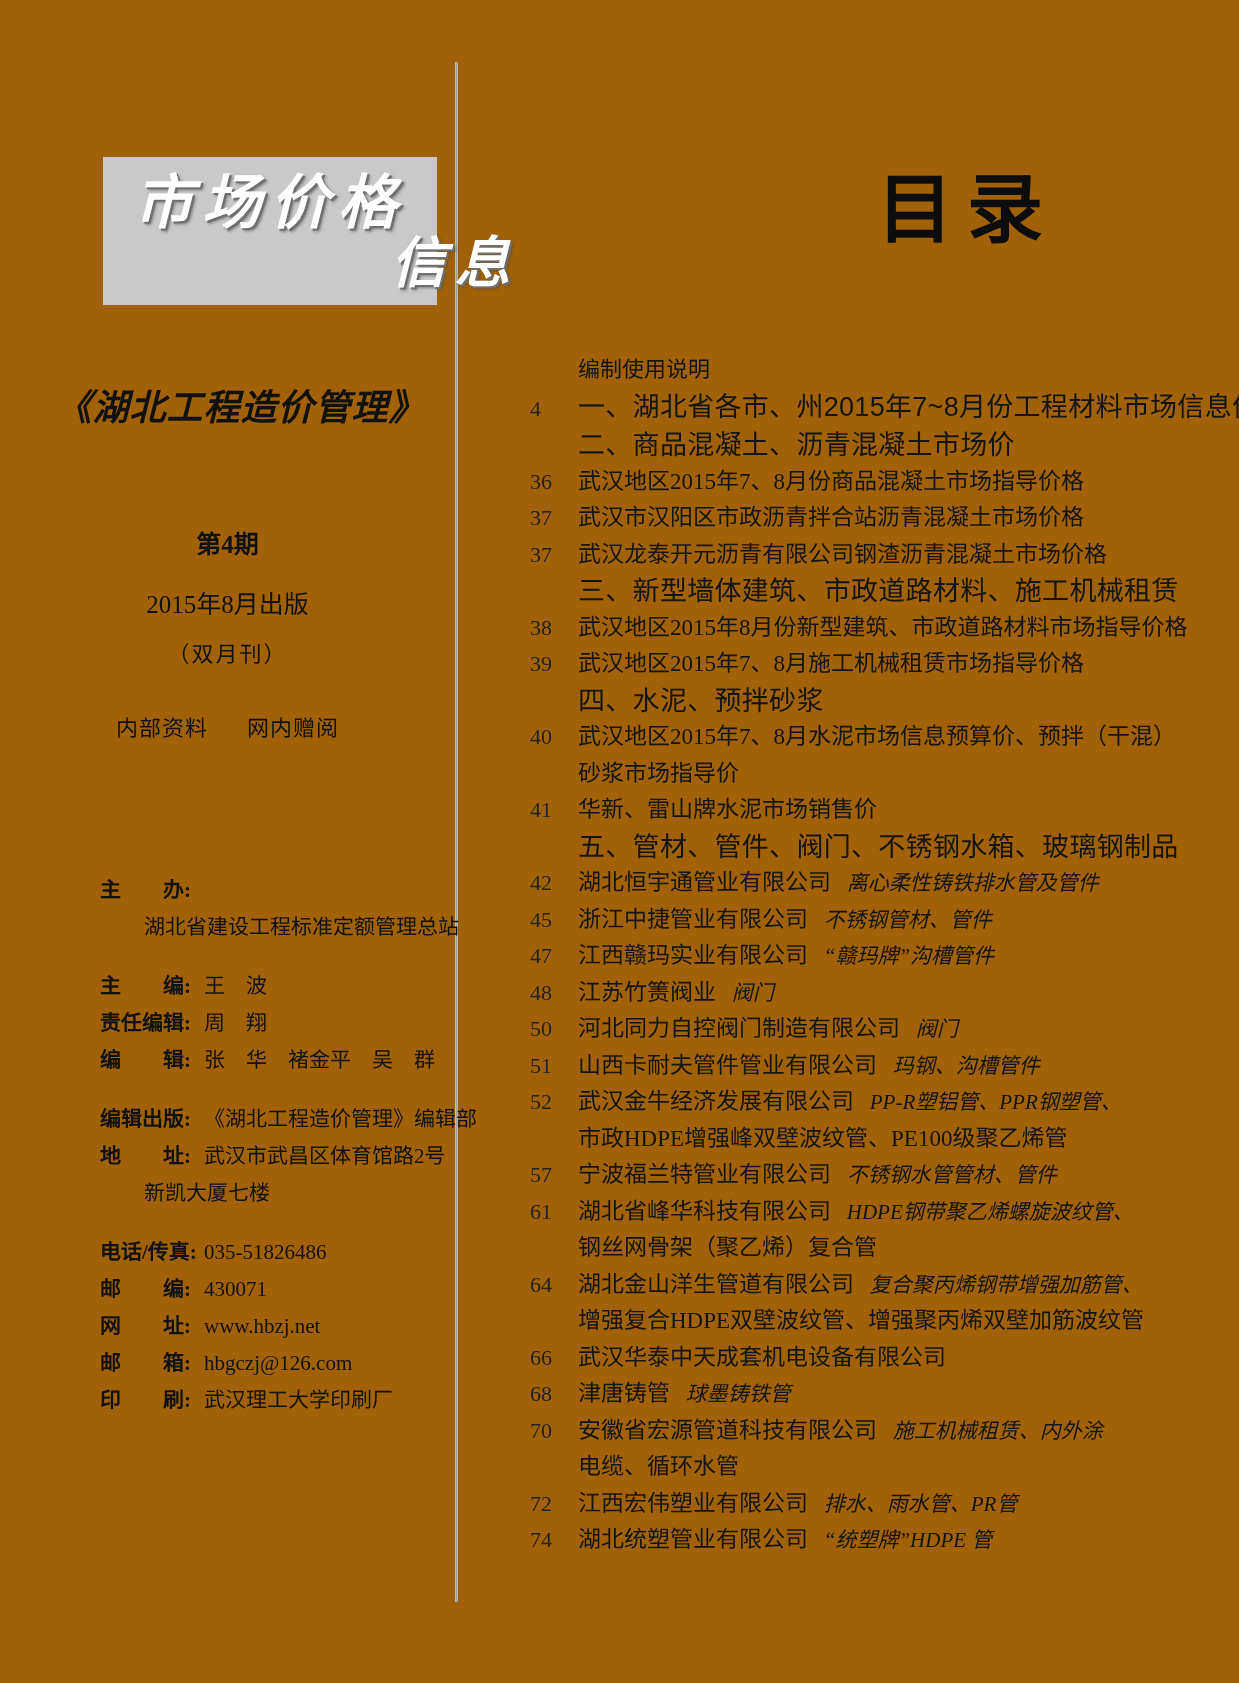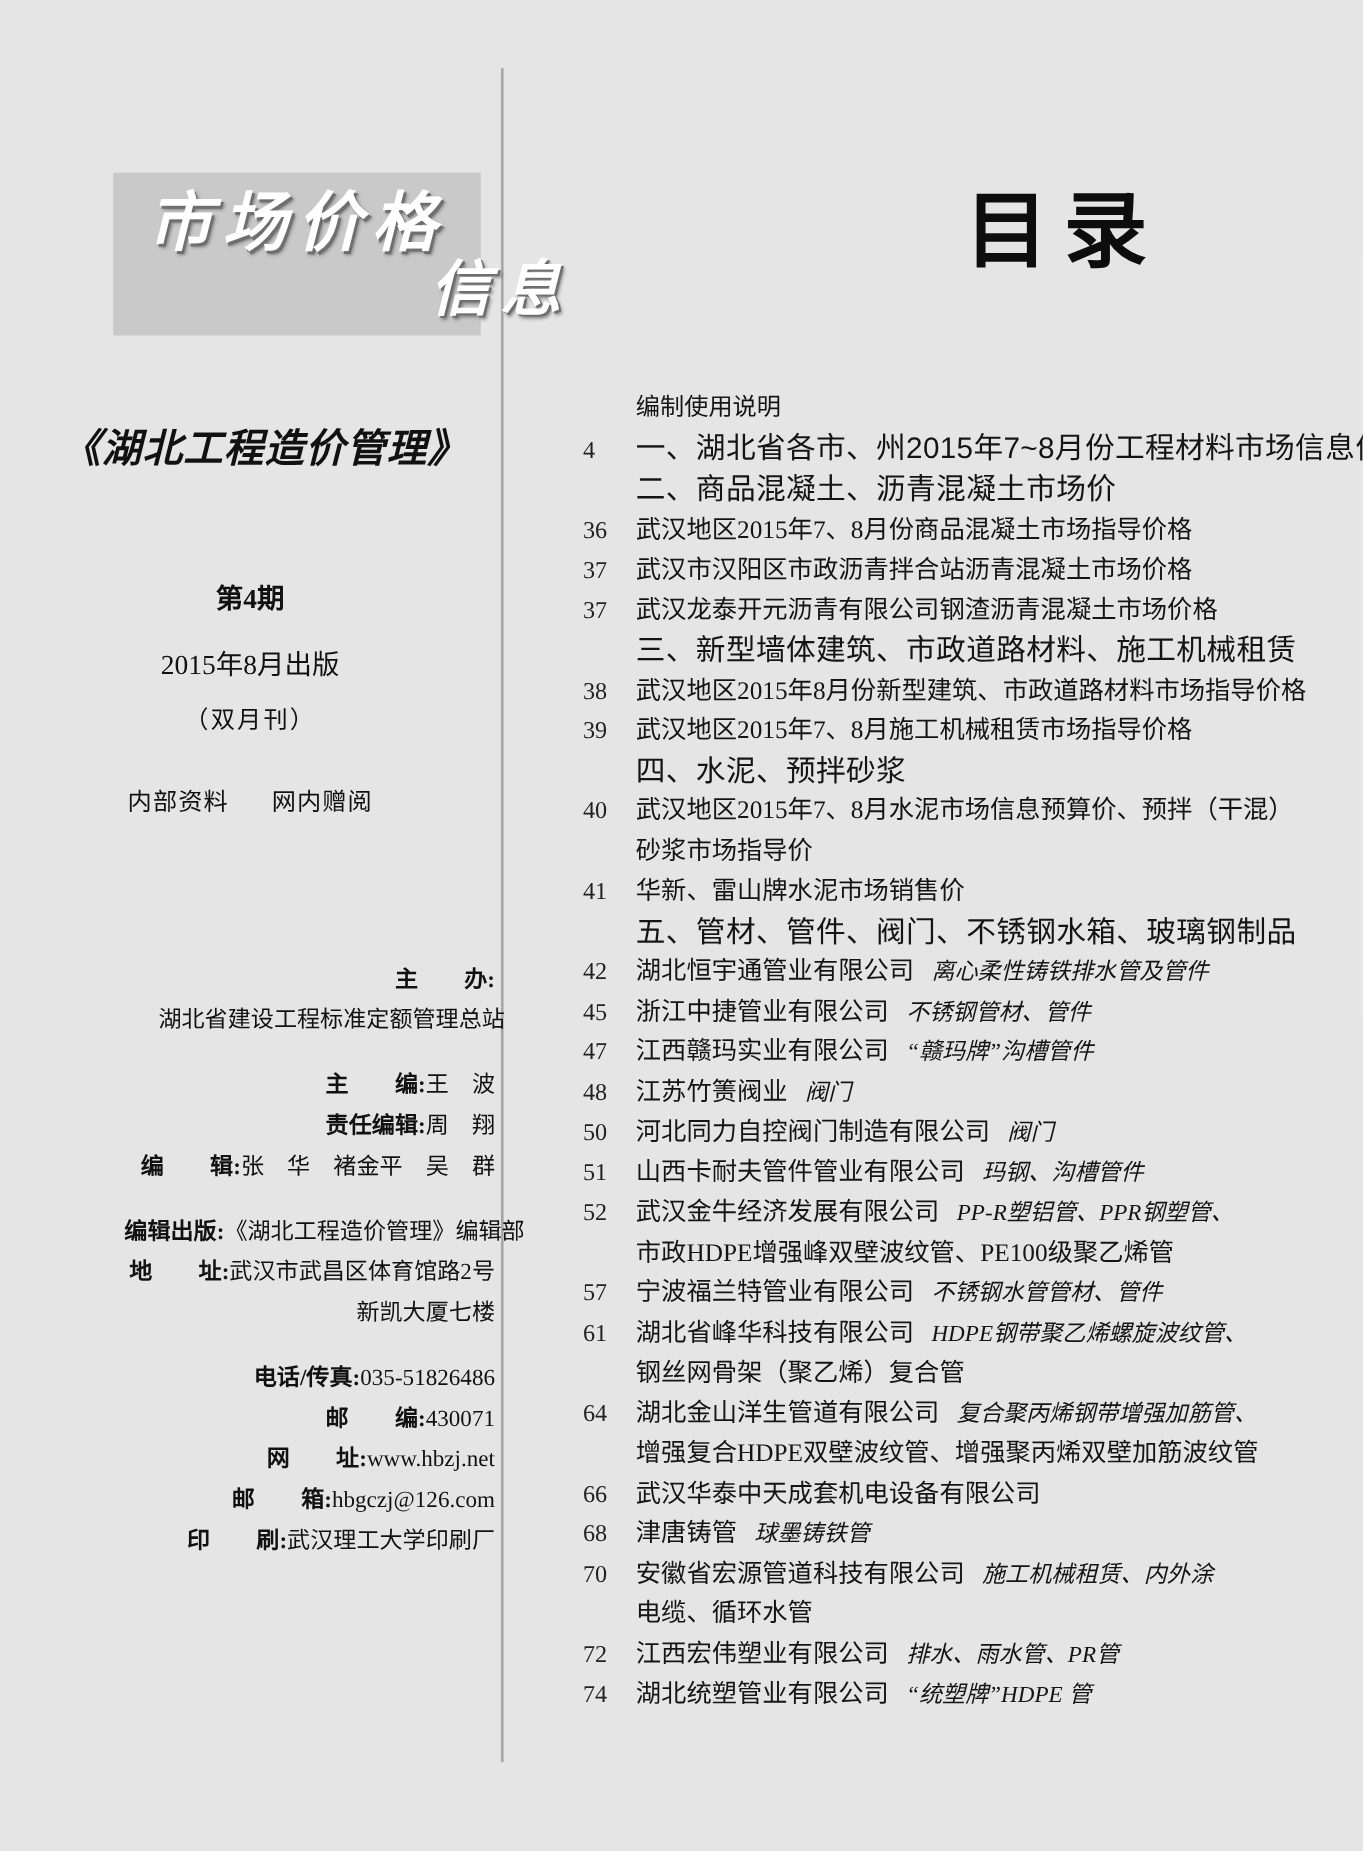--- a/index.html
+++ b/index.html
@@ -9,21 +9,21 @@
   }
   body {
     font-family: "Liberation Serif", "DejaVu Serif", serif;
     color: #111111;
   }
   .page {
     position: relative;
     width: 1239px;
     height: 1683px;
     margin: 0 auto;
-    background: #e5e5e5;
+    background: #a16207;
     overflow: hidden;
   }
 
   
   .divider {
     position: absolute;
     left: 455px;
     top: 62px;
     width: 3px;
     height: 1540px;
@@ -156,21 +156,20 @@
     left: 100px;
     top: 872px;
     width: 350px;
     font-size: 21px;
     line-height: 37px;
     color: #111;
   }
   .imp-row {
     display: block;
     white-space: nowrap;
-    text-align: right;
   }
   .imp-row.indent { padding-left: 44px; }
   .imp-label {
     display: inline-block;
     width: 104px;
     font-weight: 700;
   }
   .imp-value { font-weight: 400; }
   .imp-block-gap { height: 22px; }
 

